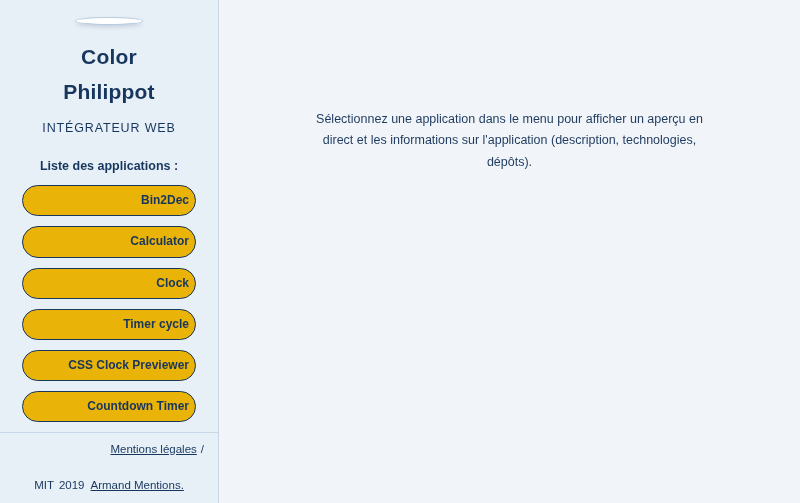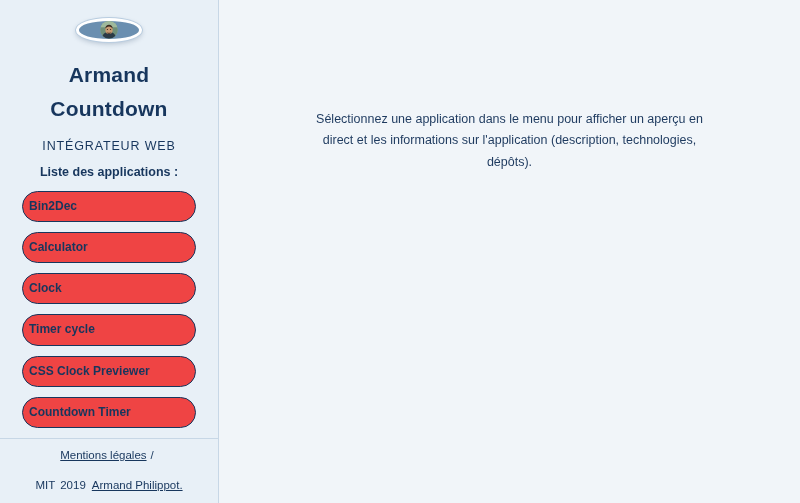--- a/index.html
+++ b/index.html
@@ -63,61 +63,61 @@
   }
   .job {
     margin-top: 12px;
     font-size: 12.5px;
     letter-spacing: .85px;
     text-align: right;
     color: #17365d;
     font-weight: 500;
   }
   .apps-title {
-    margin-top: 12px;
+    margin-top: 24px;
     font-size: 12.5px;
     font-weight: bold;
     color: #17365d;
     text-align: center;
     width: 100%;
   }
   .app-list {
     list-style: none;
     margin: 12px 0 0 0;
     padding: 0;
     width: 100%;
   }
   .app-list li { margin: 0 0 10px 0; }
   .app-btn {
     display: block;
     width: 100%;
-    text-align: left;
+    text-align: right;
     padding: 8px 6px;
     font-size: 12px;
     font-weight: bold;
     color: #17365d;
-    background: #ef4444;
+    background: #eab308;
     border: 1.5px solid #17365d;
     border-radius: 18px;
     cursor: pointer;
     font-family: "Liberation Sans", sans-serif;
     line-height: 1.1;
   }
 
   
   .sidebar-footer {
     flex: 0 0 auto;
     border-top: 1px solid #c7d7e6;
     background: #e8f0f7;
     padding: 10px 10px 12px 10px;
     text-align: center;
     font-size: 11.5px;
     color: #17365d;
   }
-  .sidebar-footer .legal-row { margin-bottom: 18px; }
+  .sidebar-footer .legal-row { margin-bottom: 24px; text-align: right; }
   .sidebar-footer a {
     color: #17365d;
     text-decoration: underline;
   }
   .sidebar-footer .sep { margin: 0 4px; }
   .license-row { white-space: nowrap; }
   .license-row .lic { font-weight: normal; }
   .license-row .yr { margin-left: 5px; }
   .license-row .author { margin-left: 6px; }
 
@@ -162,22 +162,22 @@
             <ellipse cx="33" cy="33" rx="14" ry="16" fill="#c79a72"></ellipse>
             <path d="M19 28 q14 -14 28 0 q-2 -14 -14 -14 q-12 0 -14 14z" fill="#3a2b23"></path>
             <ellipse cx="27" cy="32" rx="2.2" ry="2.2" fill="#26201c"></ellipse>
             <ellipse cx="39" cy="32" rx="2.2" ry="2.2" fill="#26201c"></ellipse>
             <path d="M23 40 q10 9 20 0 q-4 9 -10 9 q-6 0 -10 -9z" fill="#4a372c"></path>
           </g>
         </svg>
       </div>
 
       <div class="name">
-        <div>Armand</div>
-        <div>Countdown</div>
+        <div>Color</div>
+        <div>Philippot</div>
       </div>
 
       <div class="job">INTÉGRATEUR WEB</div>
 
       <div class="apps-title">Liste des applications :</div>
 
       <ul class="app-list">
         <li>
           <button class="app-btn">Bin2Dec</button>
         </li>
@@ -197,21 +197,21 @@
           <button class="app-btn">Countdown Timer</button>
         </li>
       </ul>
     </div>
 
     <div class="sidebar-footer">
       <div class="legal-row">
         <a href="#">Mentions légales</a><span class="sep">/</span>
       </div>
       <div class="license-row">
-        <span class="lic">MIT</span><span class="yr">2019</span><a class="author" href="#">Armand Philippot.</a>
+        <span class="lic">MIT</span><span class="yr">2019</span><a class="author" href="#">Armand Mentions.</a>
       </div>
     </div>
   </aside>
 
   <main class="main">
     <p class="main-msg">Sélectionnez une application dans le menu pour afficher un aperçu en direct et les informations sur l'application (description, technologies, dépôts).</p>
   </main>
 
 </div>
 

